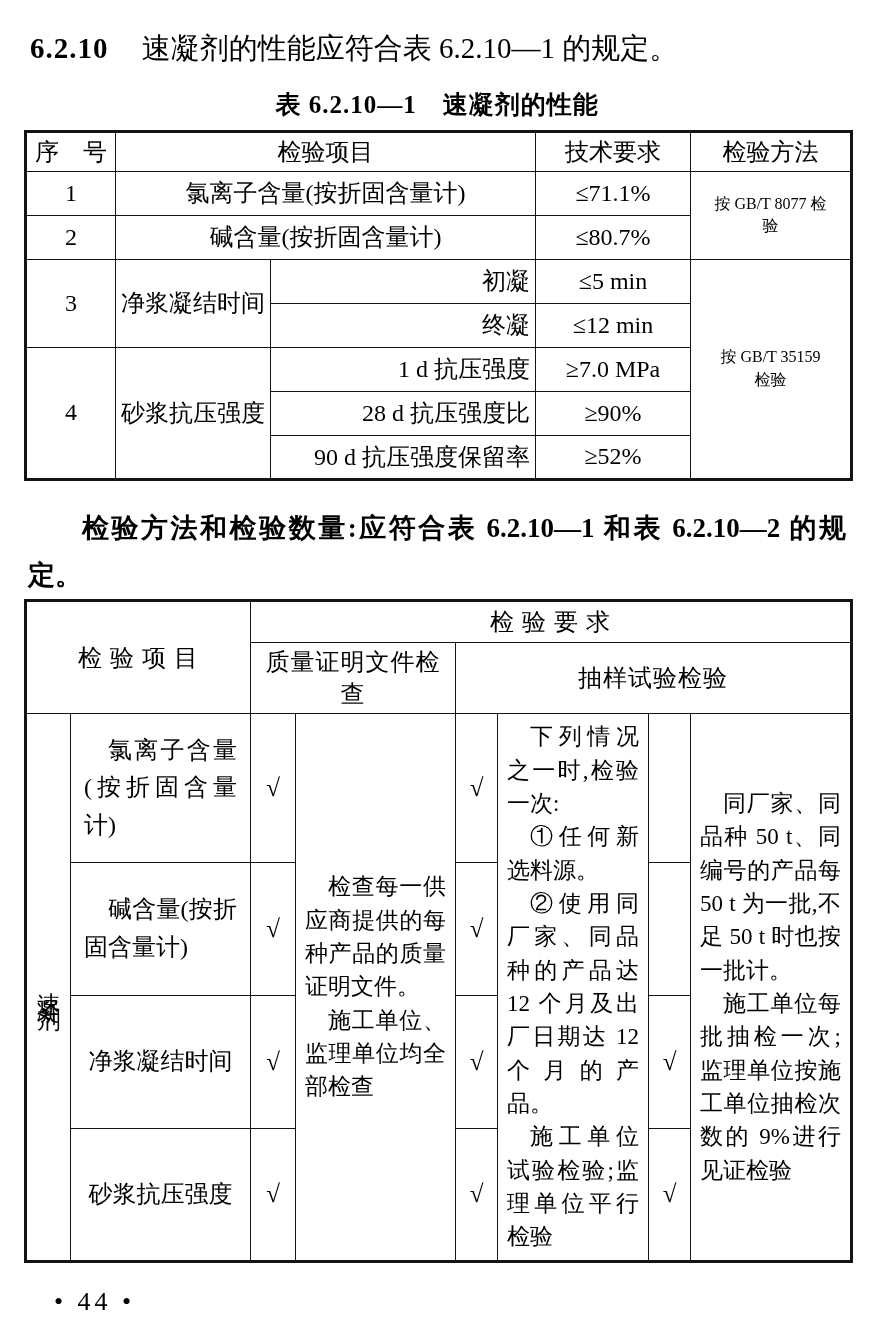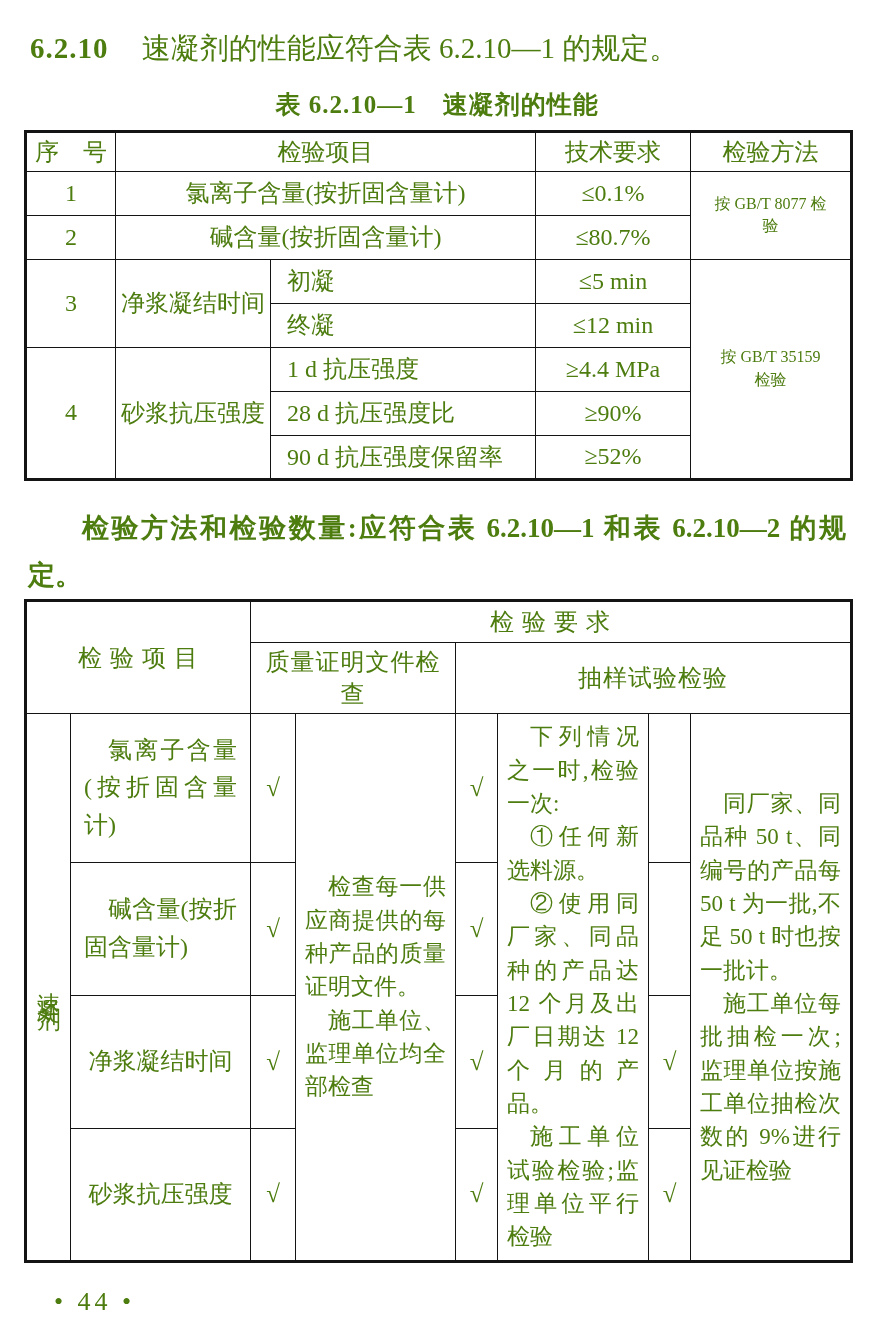--- a/index.html
+++ b/index.html
@@ -1,21 +1,21 @@
 <!DOCTYPE html>
 <html><head>
 <meta charset="utf-8">
 <style>
   * { margin:0; padding:0; box-sizing:border-box; }
   html,body { background:#ffffff; }
   .page {
     position:relative;
     width:874px; height:1343px;
     background:#ffffff;
-    color:#4d7c0f;
+    color:#000000;
     font-family:"Liberation Serif","DejaVu Serif",serif;
     padding:26px 24px 0 24px;
     overflow:hidden;
   }
   
   .clause { font-size:29px; line-height:1.3; margin:4px 6px 0 6px; }
   .clause .num { font-weight:700; margin-right:26px; letter-spacing:1px; }
   
   .table-title {
     text-align:center; font-weight:700; font-size:25px;
@@ -24,21 +24,21 @@
   
   table {
     border-collapse:collapse; table-layout:fixed;
     width:826px; margin:0 auto;
     border:3px solid #141414;
   }
   td { border:1.5px solid #141414; font-size:24px; text-align:center; vertical-align:middle; padding:2px 5px; }
   
   .t1 tr.h td { height:40px;margin-top:40px; }
   .t1 td { height:44px; }
-  .t1 .sub { text-align:left; padding-left:16px; }
+  .t1 .sub { text-align:right; padding-left:10px; }
   .t1 .method { font-size:16px; line-height:1.4; padding:2px 20px; }
   
   .body-para {
     font-size:27px; line-height:1.75; text-align:justify;
     text-indent:2em; margin:24px 4px 0 4px;font-weight:bold;
   }
   
   .t2 td { padding:3px 6px; }
   .t2 tr.h1 td { height:42px; }
   .t2 tr.h2 td { height:40px; }
@@ -90,21 +90,21 @@
     <tbody>
       <tr class="h">
         <td>序　号</td>
         <td colspan="2">检验项目</td>
         <td>技术要求</td>
         <td>检验方法</td>
       </tr>
       <tr>
         <td>1</td>
         <td colspan="2">氯离子含量(按折固含量计)</td>
-        <td>≤0.1%</td>
+        <td>≤71.1%</td>
         <td class="method" rowspan="2">按 GB/T 8077 检验</td>
       </tr>
       <tr>
         <td>2</td>
         <td colspan="2">碱含量(按折固含量计)</td>
         <td>≤80.7%</td>
       </tr>
       <tr>
         <td rowspan="2">3</td>
         <td rowspan="2">净浆凝结时间</td>
@@ -113,21 +113,21 @@
         <td class="method" rowspan="5">按 GB/T 35159 检验</td>
       </tr>
       <tr>
         <td class="sub">终凝</td>
         <td>≤12 min</td>
       </tr>
       <tr>
         <td rowspan="3">4</td>
         <td rowspan="3">砂浆抗压强度</td>
         <td class="sub">1 d 抗压强度</td>
-        <td>≥4.4 MPa</td>
+        <td>≥7.0 MPa</td>
       </tr>
       <tr>
         <td class="sub">28 d 抗压强度比</td>
         <td>≥90%</td>
       </tr>
       <tr>
         <td class="sub">90 d 抗压强度保留率</td>
         <td>≥52%</td>
       </tr>
     </tbody>

